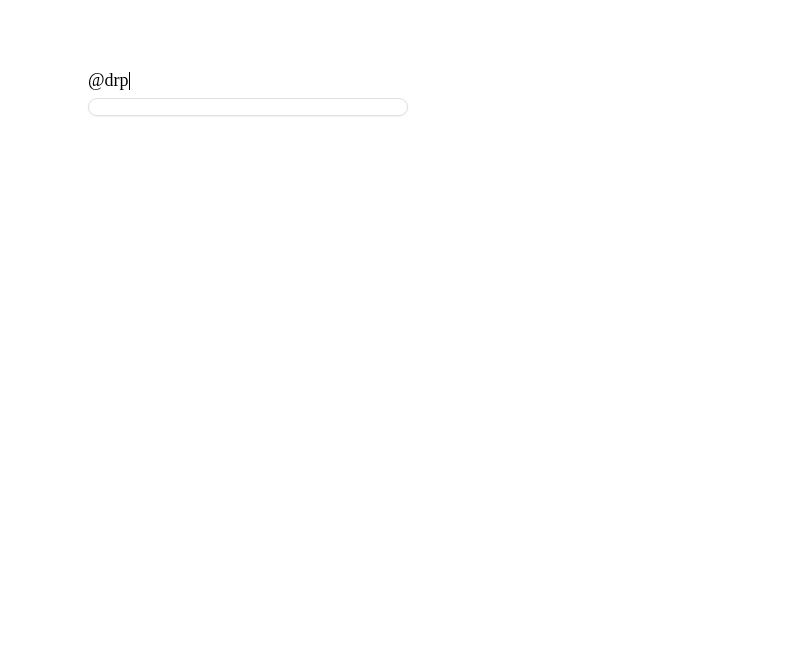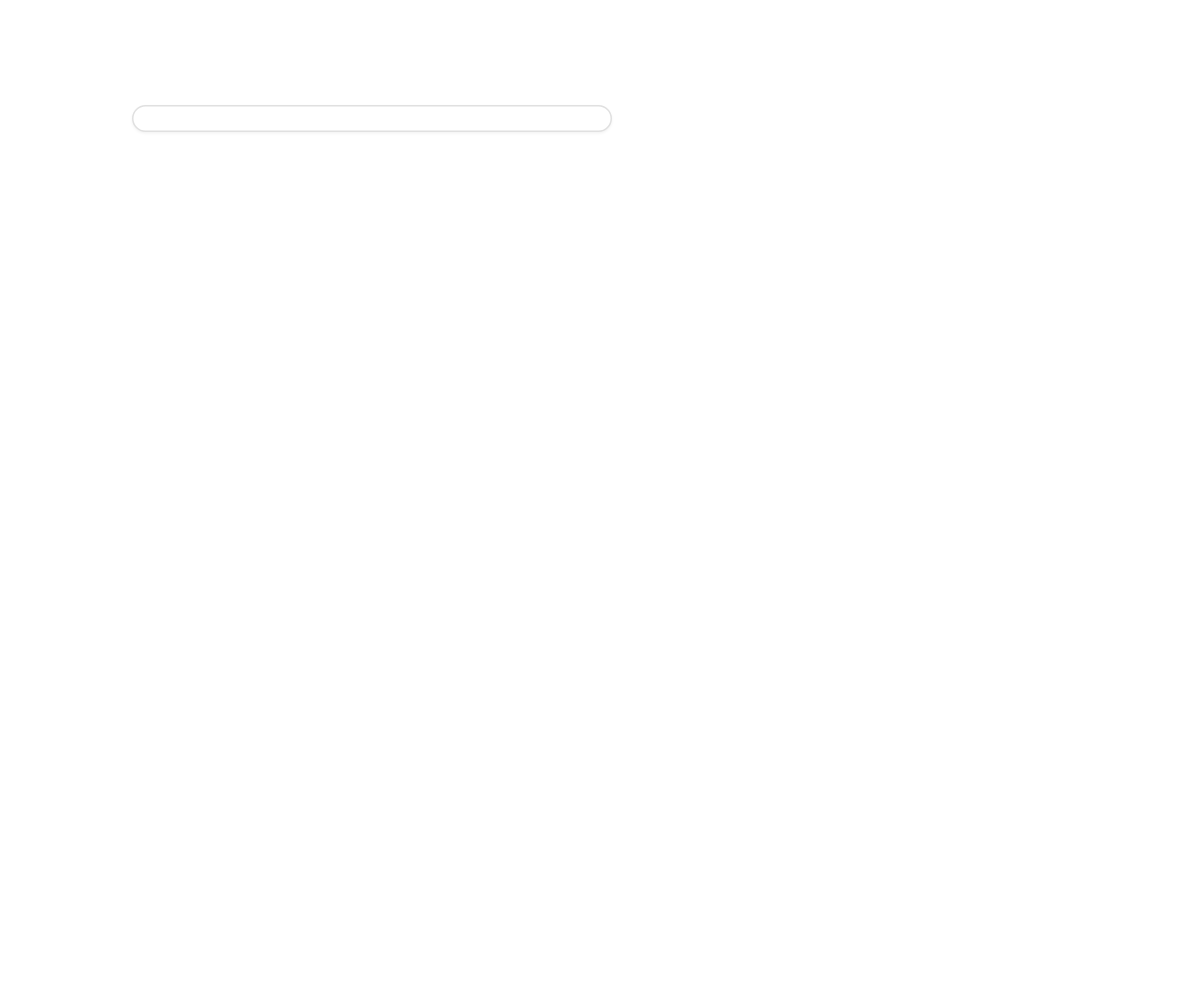--- a/index.html
+++ b/index.html
@@ -46,16 +46,20 @@
       padding: 0 10px;
       font-size: 12px;
       outline: none;
       box-shadow: 0 1px 2px rgba(0,0,0,0.05);
     }
   </style>
 </head>
 <body>
 
 <div class="container">
+  <div class="label">
+    <span>@drp</span>
+      <span class="cursor"></span>
+  </div>
   <div class="input-wrapper">
     <input type="text" class="text-input" value="" style="">
   </div>
 </div>
 
 </body></html>

